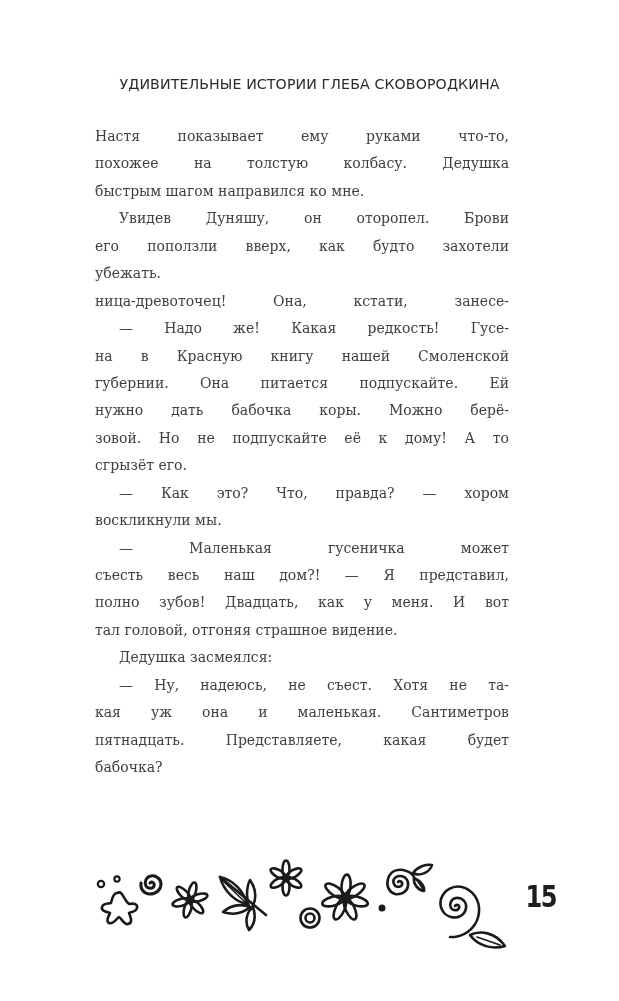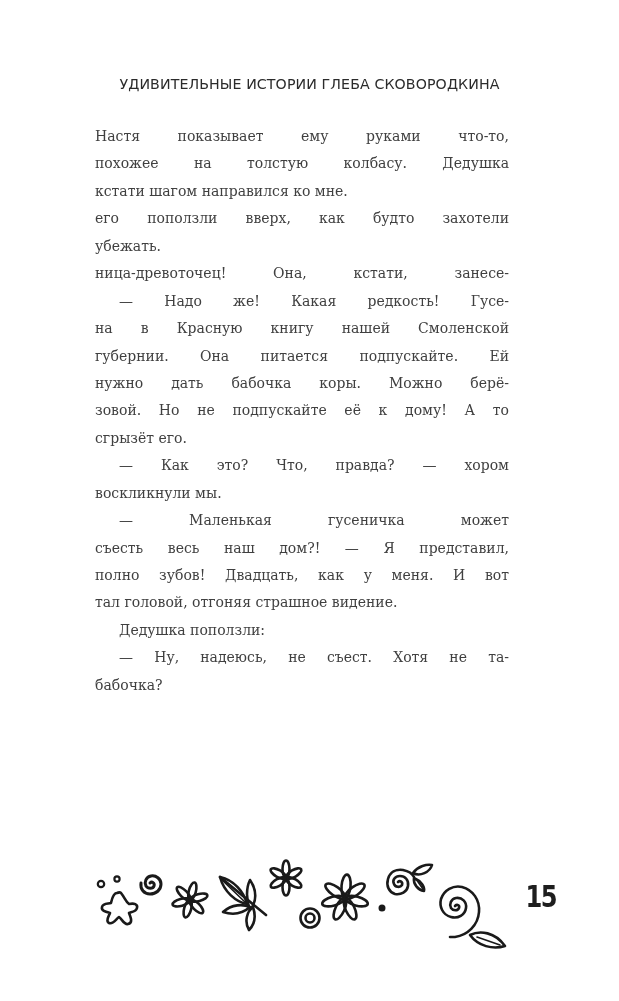--- a/index.html
+++ b/index.html
@@ -74,38 +74,41 @@
     }
   </style>
 </head>
 <body>
 
 <div class="running-header">УДИВИТЕЛЬНЫЕ ИСТОРИИ ГЛЕБА СКОВОРОДКИНА</div>
 
 <div class="body-text" id="body-text">
   <span class="line">Настя показывает ему руками что-то,</span>
   <span class="line">похожее на толстую колбасу. Дедушка</span>
-  <span class="line last">кстати шагом направился ко мне.</span>
+  <span class="line last">быстрым шагом направился ко мне.</span>
+  <span class="line indent">Увидев Дуняшу, он оторопел. Брови</span>
   <span class="line">его поползли вверх, как будто захотели</span>
   <span class="line last">убежать.</span>
   <span class="line">ница-древоточец! Она, кстати, занесе-</span>
   <span class="line indent">— Надо же! Какая редкость! Гусе-</span>
   <span class="line">на в Красную книгу нашей Смоленской</span>
   <span class="line">губернии. Она питается подпускайте. Ей</span>
   <span class="line">нужно дать бабочка коры. Можно берё-</span>
   <span class="line">зовой. Но не подпускайте её к дому! А то</span>
   <span class="line last">сгрызёт его.</span>
   <span class="line indent">— Как это? Что, правда? — хором</span>
   <span class="line last">воскликнули мы.</span>
   <span class="line indent">— Маленькая гусеничка может</span>
   <span class="line">съесть весь наш дом?! — Я представил,</span>
   <span class="line">полно зубов! Двадцать, как у меня. И вот</span>
   <span class="line last">тал головой, отгоняя страшное видение.</span>
-  <span class="line indent last">Дедушка поползли:</span>
+  <span class="line indent last">Дедушка засмеялся:</span>
   <span class="line indent">— Ну, надеюсь, не съест. Хотя не та-</span>
+  <span class="line">кая уж она и маленькая. Сантиметров</span>
+  <span class="line">пятнадцать. Представляете, какая будет</span>
   <span class="line last">бабочка?</span>
 </div>
 
 <svg class="ornaments" viewBox="0 0 619 1001" xmlns="http://www.w3.org/2000/svg" fill="none" stroke="#1a1a1a" stroke-width="2.6" stroke-linecap="round" stroke-linejoin="round">
 
   <g>
     <circle cx="101" cy="884" r="3.2" stroke-width="2.2"></circle>
     <circle cx="117" cy="879" r="2.6" stroke-width="2.2"></circle>
   </g>
 

